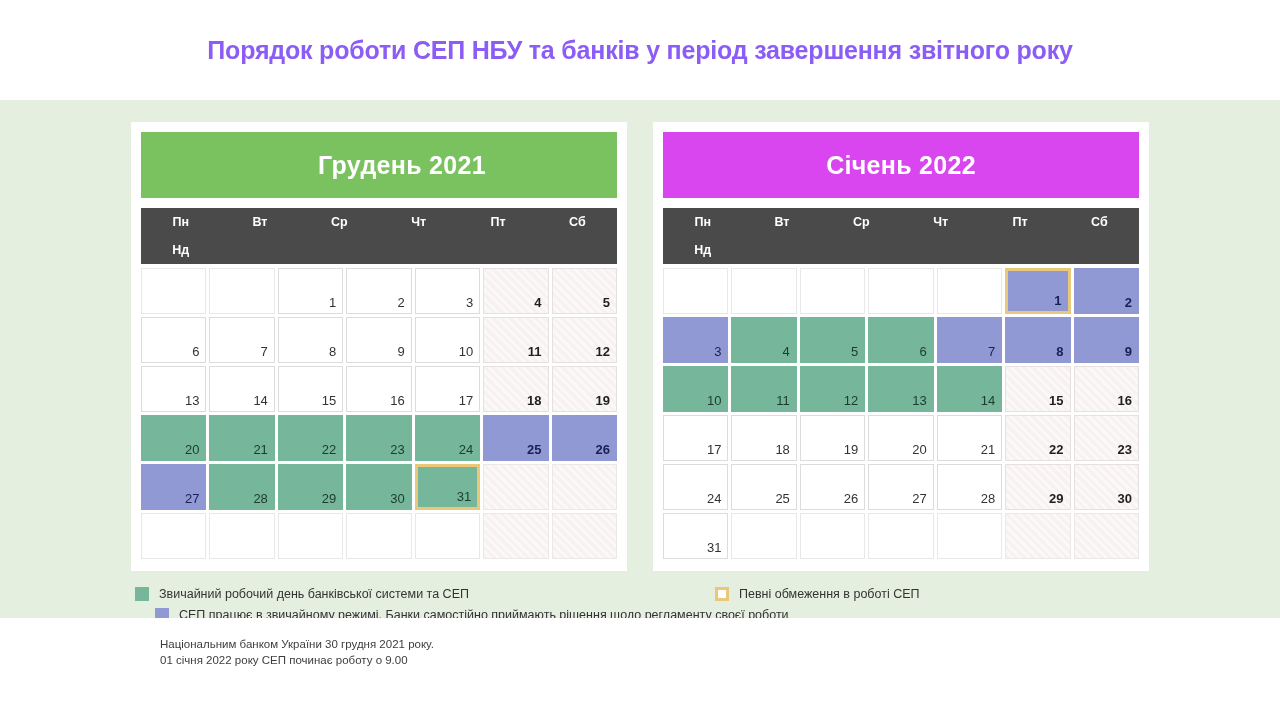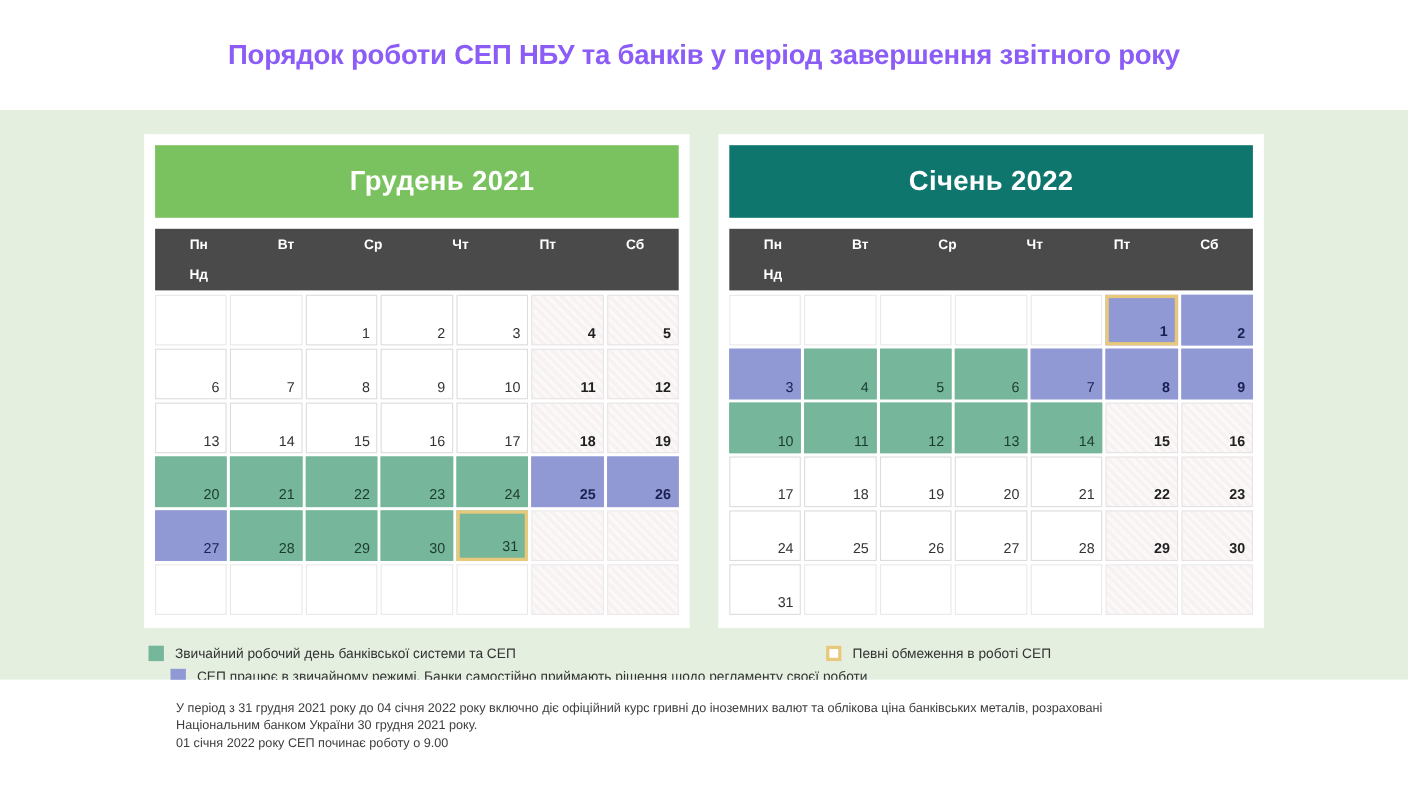--- a/index.html
+++ b/index.html
@@ -36,21 +36,21 @@
     width: 496px;
     padding: 10px 10px 12px 10px;
   }
   .cal-head {
     height: 66px;
     display: flex; align-items: center; justify-content: center;
     color: #ffffff; font-size: 25px; font-weight: bold;
     letter-spacing: 0.3px;
   }
   .cal-head.dec { background: #7ac25f; padding-left: 46px; }
-  .cal-head.jan { background: #0f766e; }
+  .cal-head.jan { background: #d946ef; }
 
   .dow-row {
     display: grid; grid-template-columns: repeat(6, 1fr);
     background: #4a4a4a;
     margin-top: 10px;
   }
   .dow {
     text-align: center; color: #ffffff;
     font-size: 12.5px; font-weight: bold;
     padding: 7px 0 7px 0;
@@ -87,21 +87,21 @@
   .cell.empty.weekend { border-color: #ece7e8; }
   .cell.limited {
     border: 3px solid #e8c87a;
   }
 
   .legend {
     margin: 16px auto 0 auto;
     width: 1010px;
     font-size: 12.5px; color: #333333;
   }
-  .legend-row { display: flex; align-items: center; margin-bottom: 7px; gap: 36px; }
+  .legend-row { display: flex; align-items: center; margin-bottom: 7px; }
   .sw {
     width: 14px; height: 14px; margin-right: 10px; flex: none;
   }
   .sw.green { background: #76b69a; }
   .sw.purple { background: #9099d4; }
   .sw.gold { background: #ffffff; border: 3px solid #e8c87a; }
   .legend-a { display: flex; align-items: center; width: 560px; }
   .legend-b { display: flex; align-items: center; margin-left: 20px; }
 
   .footnote {
@@ -382,18 +382,17 @@
         <div class="legend-b">
           <span class="sw purple"></span>
           <span>СЕП працює в звичайному режимі. Банки самостійно приймають рішення щодо регламенту своєї роботи</span>
         </div>
       </div>
     </div>
 
   </div>
 
   <div class="footnote">
-    <p>У період з 31 грудня 2021 року до 04 січня 2022 року включно діє офіційний курс гривні до іноземних валют та облікова ціна банківських металів, розраховані</p>
     <p>Національним банком України 30 грудня 2021 року.</p>
     <p>01 січня 2022 року СЕП починає роботу о 9.00</p>
   </div>
 
 </div>
 
 </body></html>

